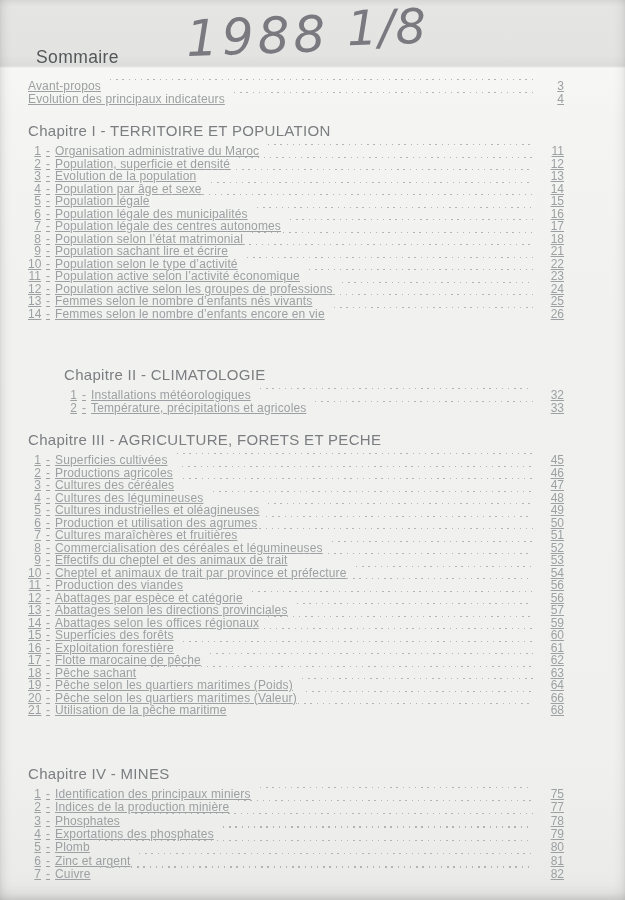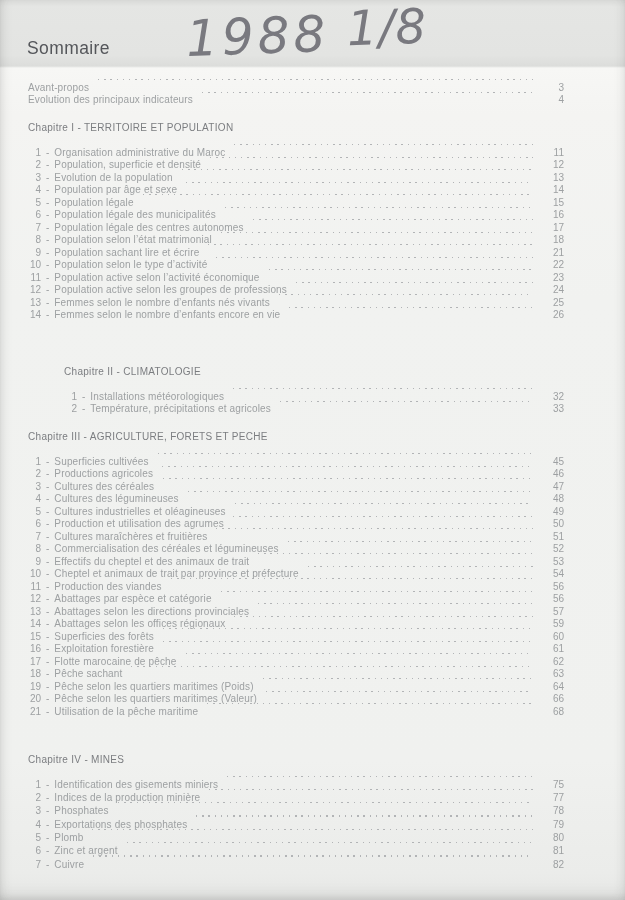--- a/index.html
+++ b/index.html
@@ -16,49 +16,49 @@
   }
   .page::after {
     content:""; position:absolute; inset:0; pointer-events:none;
     box-shadow:
       inset 6px 0 14px -8px rgba(60,60,60,.22),
       inset -6px 0 14px -8px rgba(60,60,60,.16),
       inset 0 -9px 16px -9px rgba(60,60,60,.25),
       inset 0 4px 10px -6px rgba(60,60,60,.10);
   }
   h1.title {
-    position:absolute; left:27px; top:38px; margin:0;
+    position:absolute; left:27px; top:38px; margin:9px;
     font-size:17.5px; font-weight:400; color:#54565a; letter-spacing:.4px;
   }
   .hw { position:absolute; left:0; top:0; opacity:.82; }
   .hw text {
     font-family:"DejaVu Sans",sans-serif; font-style:italic;
     fill:#62626a;
   }
   .toc { position:absolute; left:28px; right:61px; top:80px; }
   .row {
-    display:flex; align-items:flex-end; height:12.5px;
-    font-size:10px; color:#9da0a2; white-space:nowrap;
+    display:flex; align-items:center; height:12.5px;
+    font-size:12px; color:#9da0a2; white-space:nowrap;text-decoration:underline;
   }
   .row .num  { flex:none; width:13px; text-align:right; }
   .row .sep  { flex:none; margin:0 5px; }
   .row .label{ flex:none; letter-spacing:.15px; }
   .row .dots {
     flex:1; align-self:baseline; height:1.4px; min-width:12px;
     margin:0 7px 0 9px; position:relative; top:-1px;
     background:repeating-linear-gradient(90deg,#b2b4b6 0 1.4px,rgba(0,0,0,0) 1.4px 6.2px);
   }
   .row .pg   { flex:none; width:24px; text-align:right; }
   .chapter { margin-top:17px; }
   .chapter .heading {
-    font-size:10px; color:#7b7d80; letter-spacing:.3px; height:13px;
+    font-size:15px; color:#7b7d80; letter-spacing:.3px; height:13px;
   }
   .chapter .rows { margin-top:10px; }
   .chapter.c2 { margin-top:46px;margin-left:36px; }
-  .chapter.c4 { margin-top:37px; }
+  .chapter.c4 { margin-top:48px; }
   .chapter.c4 .row { height:13.3px; }
 </style>
 </head>
 <body>
 
 <div class="page">
 
   <svg class="hw" width="625" height="72" viewBox="0 0 625 72">
     <g transform="rotate(-2 300 34)">
       <text x="186" y="52" font-size="50" letter-spacing="4">1988</text>
@@ -355,21 +355,21 @@
               <span class="pg">68</span>
             </div>
           </div>
         </div>
         <div class="chapter c4">
           <div class="heading">Chapitre IV - MINES</div>
           <div class="rows">
             <div class="row">
               <span class="num">1</span>
               <span class="sep">-</span>
-              <span class="label">Identification des gisements miniers</span>
+              <span class="label">Identification des principaux miniers</span>
               <span class="dots"></span>
               <span class="pg">75</span>
             </div>
             <div class="row">
               <span class="num">2</span>
               <span class="sep">-</span>
               <span class="label">Indices de la production minière</span>
               <span class="dots"></span>
               <span class="pg">77</span>
             </div>

